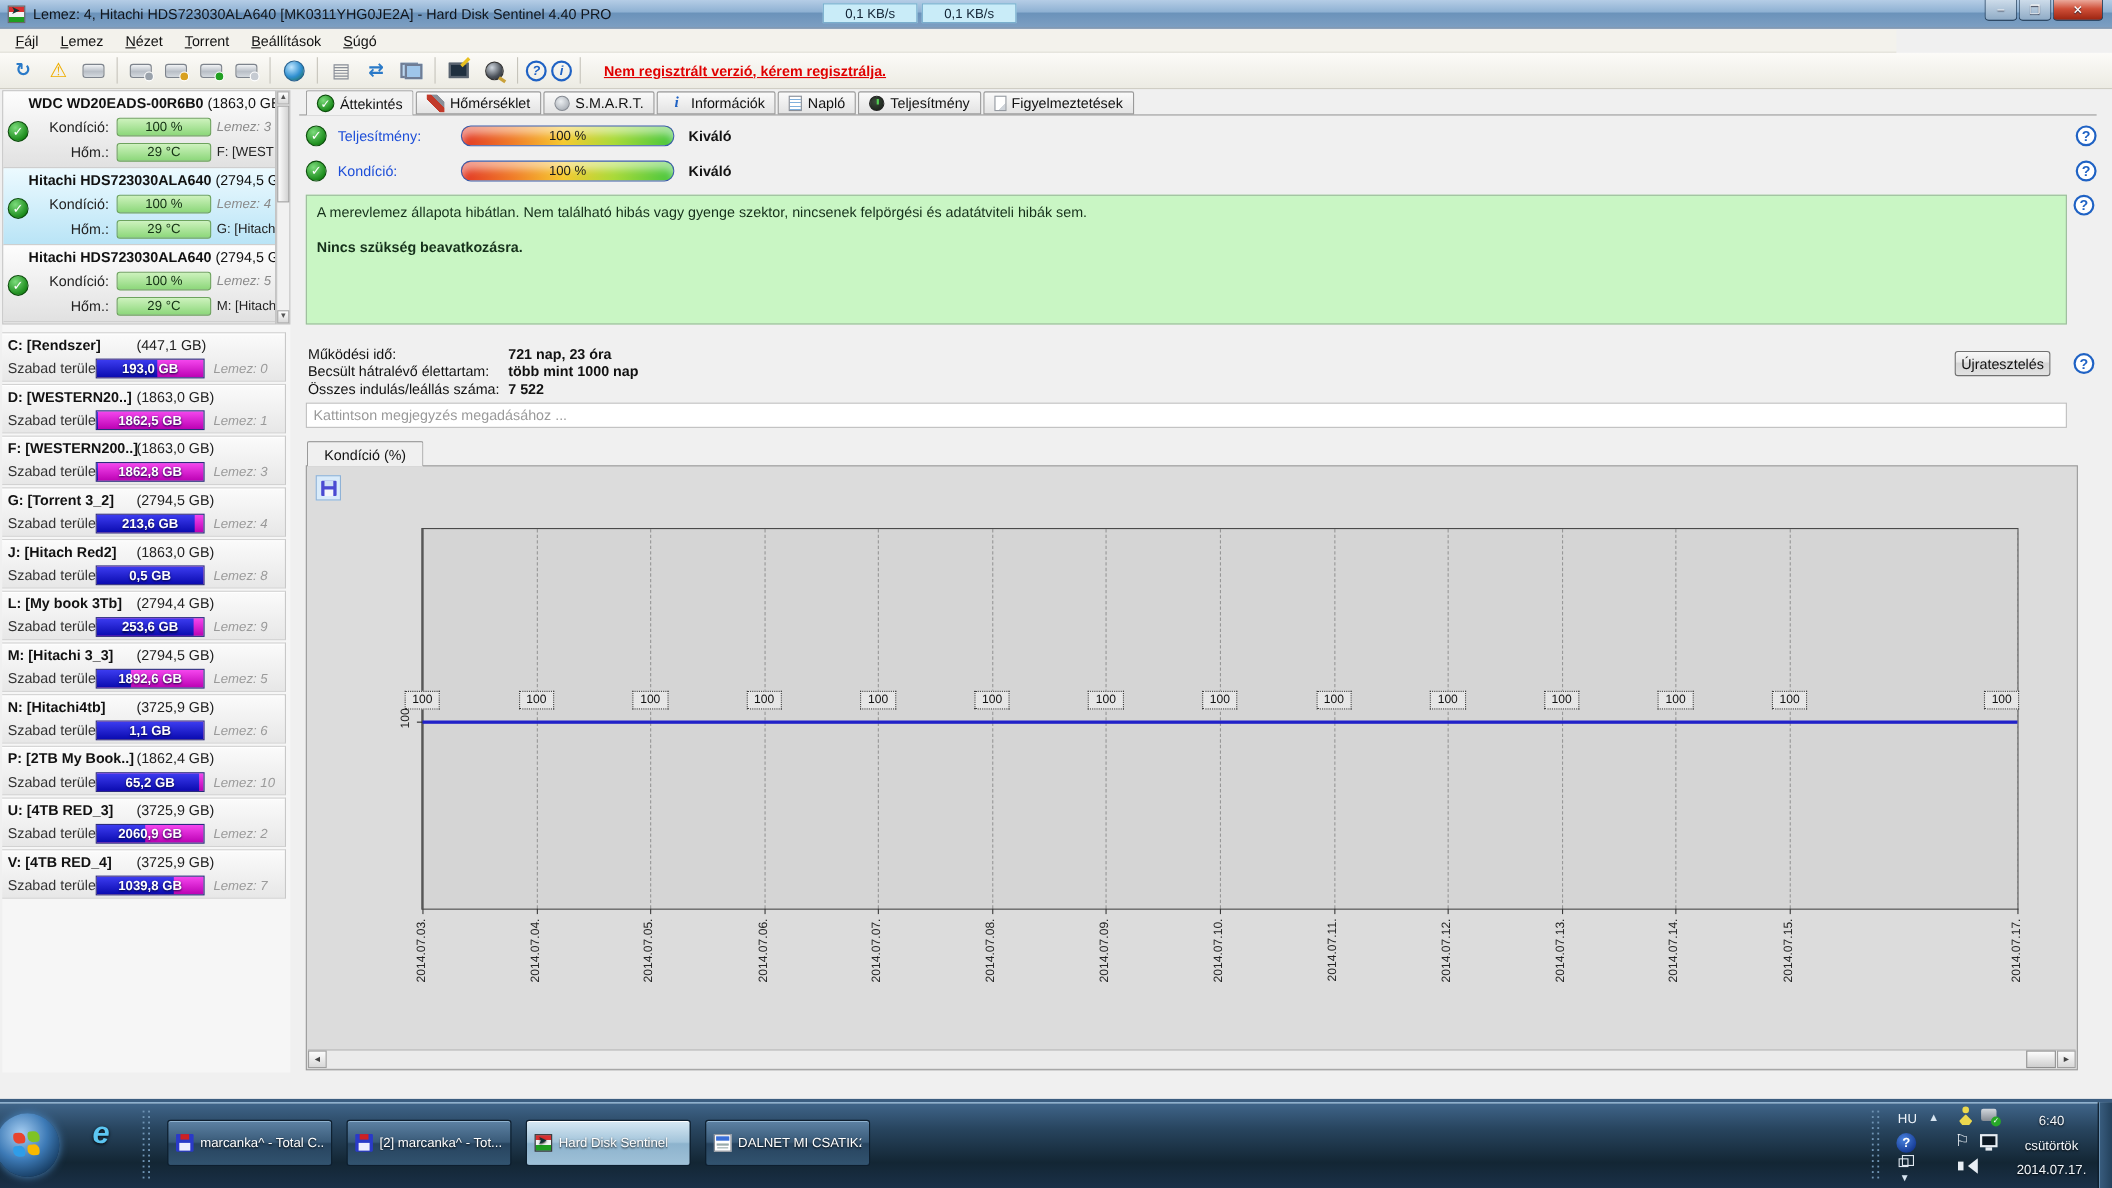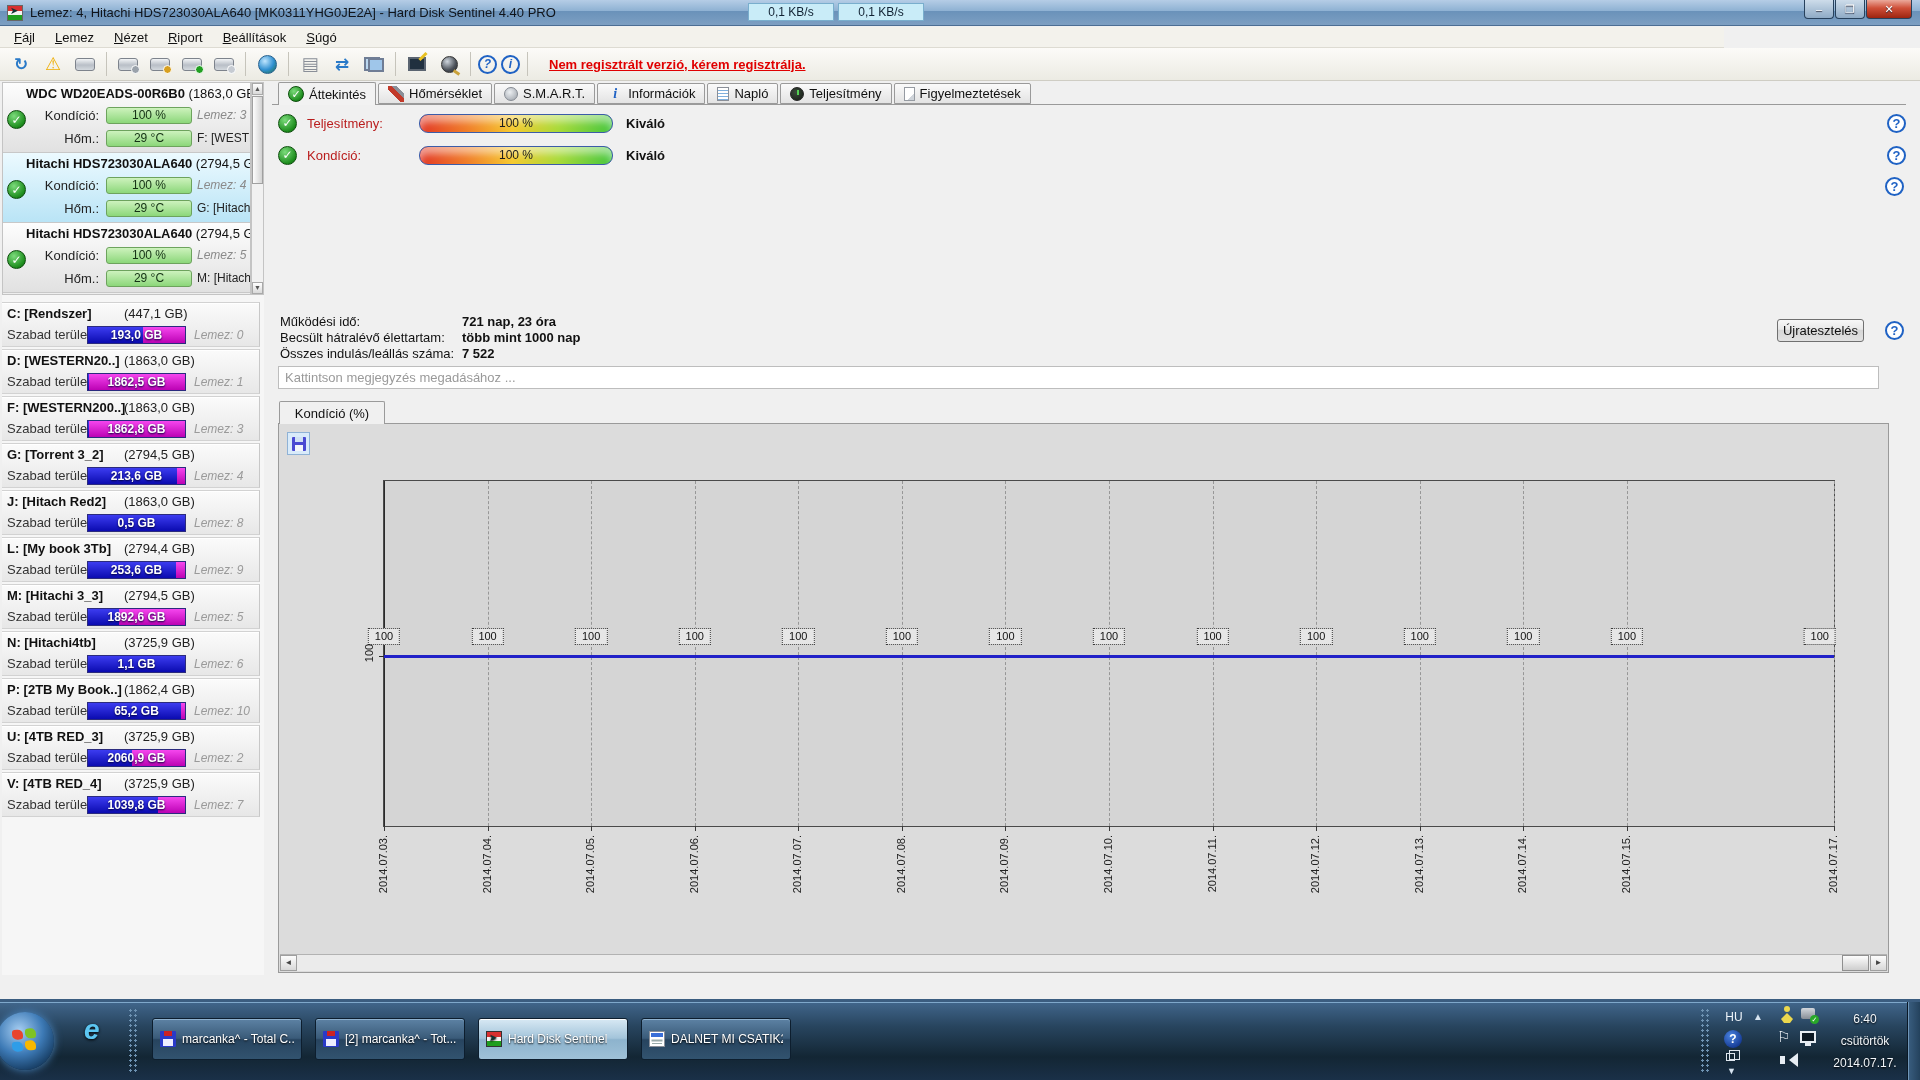--- a/index.html
+++ b/index.html
@@ -118,21 +118,21 @@
     background:radial-gradient(circle at 40% 35%,#3b4a3b,#141a14); position:relative; }
   .ti-perf::after { content:""; position:absolute; left:6px; top:2px; width:2px; height:5px; background:#53d053; }
   .ti-alert { width:11px; height:14px; border:1px solid #969ba2;
     background:linear-gradient(135deg,#fff 70%,#cfd4da 70%); }
   .qmark { width:19px; height:19px; border:2px solid #1f62c4; border-radius:50%; color:#1f62c4; background:#fff;
     font-weight:bold; font-size:13px; display:flex; align-items:center; justify-content:center; flex:none; }
   .q-abs { position:absolute; left:1613px; }
   .gauge-row { position:absolute; left:6px; width:1628px; height:22px; display:flex; align-items:center; }
   .gr1 { top:30px; } .gr2 { top:62px; }
   .gauge-row .chk { margin-right:10px; }
-  .gauge-label { width:112px; font-size:13px; color:#b91c1c; }
+  .gauge-label { width:112px; font-size:13px; color:#1d4ed8; }
   .gauge-bar { width:194px; height:19px; border:1px solid #3c5ca8; border-radius:9px; margin-right:13px;
     background:linear-gradient(90deg,#e23826,#f07c28 24%,#f6ca30 48%,#a9da38 72%,#46c63e);
     box-shadow:inset 0 7px 7px rgba(255,255,255,.5); 
     display:flex; align-items:center; justify-content:center; font-size:12px; color:#1c1c1c; }
   .gauge-rating { font-weight:bold; font-size:13px; color:#111; }
   .gauge-row .qmark { margin-left:auto; }
   .greenbox { position:absolute; left:6px; top:95px; width:1601px; height:118px; background:#c9f6c4;
     border:1px solid #9cba9c; padding:7px 9px; font-size:13px; color:#15301a; }
   .gb-advice { font-weight:bold; margin-top:17px; }
   .qg { top:95px; }
@@ -255,21 +255,21 @@
       <div class="wb">‒</div>
       <div class="wb">❐</div>
       <div class="wb wb-close">✕</div>
     </div>
   </div>
 
   <div class="menubar" id="menubar">
       <span class="menu-item">Fájl</span>
       <span class="menu-item">Lemez</span>
       <span class="menu-item">Nézet</span>
-      <span class="menu-item">Riport</span>
+      <span class="menu-item">Torrent</span>
       <span class="menu-item">Beállítások</span>
       <span class="menu-item">Súgó</span>
     </div>
 
   <div class="toolbar" id="toolbar">
       <div class="tbtn g-refresh">↻</div>
       <div class="tbtn g-alert">⚠</div>
       <div class="tbtn">
         <div class="art-disk"></div>
       </div>
@@ -511,20 +511,24 @@
           <div class="qmark">?</div>
         </div>
         <div class="gauge-row gr2">
           <div class="chk">✓</div>
           <div class="gauge-label">Kondíció:</div>
           <div class="gauge-bar">100 %</div>
           <div class="gauge-rating">Kiváló</div>
           <div class="qmark">?</div>
         </div>
       </div>
+    <div class="greenbox">
+      <div>A merevlemez állapota hibátlan. Nem található hibás vagy gyenge szektor, nincsenek felpörgési és adatátviteli hibák sem.</div>
+      <div class="gb-advice">Nincs szükség beavatkozásra.</div>
+    </div>
     <div class="qmark q-abs qg">?</div>
     <div class="stats" id="stats">
         <div class="stat-row"><span class="stat-label">Működési idő:</span><span class="stat-value">721 nap, 23 óra</span></div>
         <div class="stat-row"><span class="stat-label">Becsült hátralévő élettartam:</span><span class="stat-value">több mint 1000 nap</span></div>
         <div class="stat-row"><span class="stat-label">Összes indulás/leállás száma:</span><span class="stat-value">7 522</span></div>
       </div>
     <button class="retest">Újratesztelés</button>
     <div class="qmark q-abs qr">?</div>
     <div class="comment">Kattintson megjegyzés megadásához ...</div>
 

